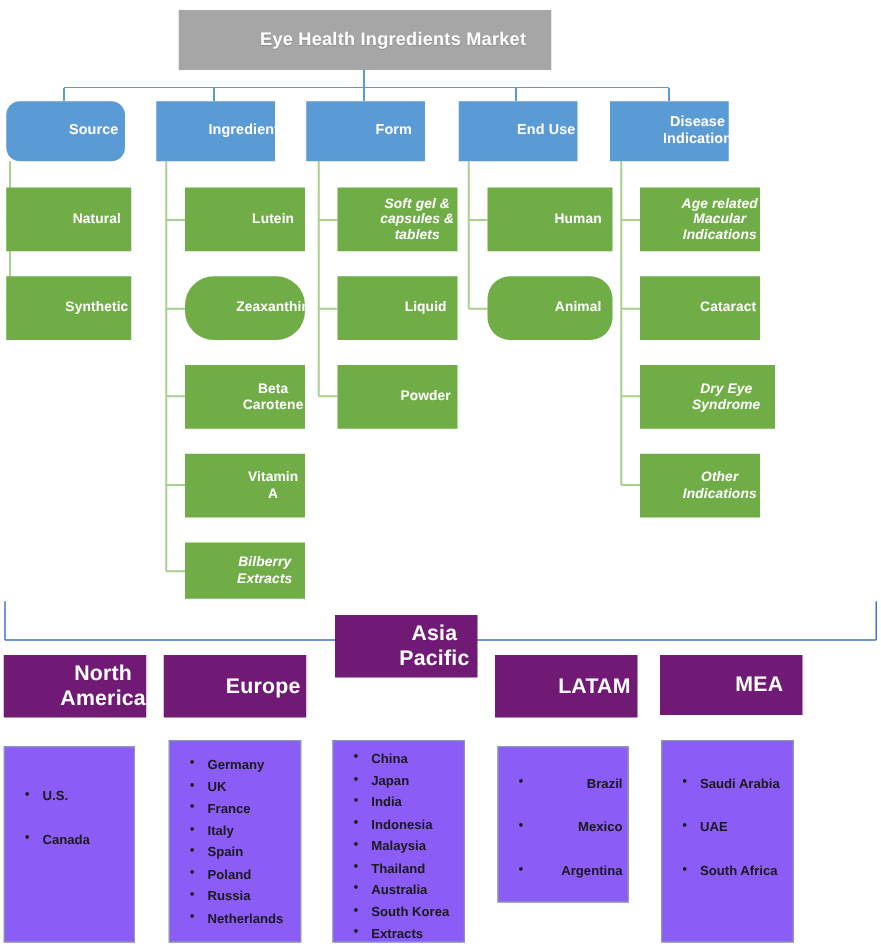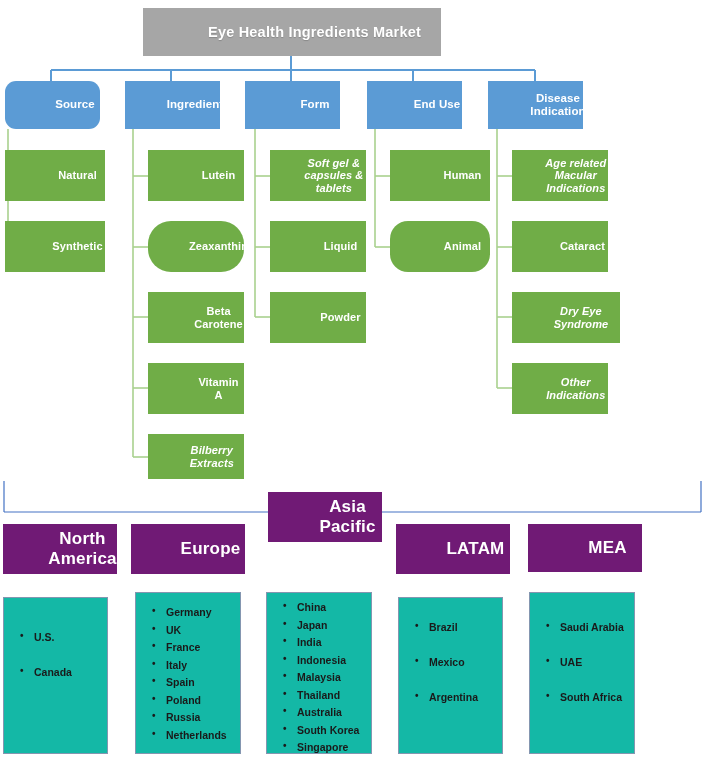--- a/index.html
+++ b/index.html
@@ -71,21 +71,21 @@
   }
   .region-node {
     background: #701a75;
     font-size: 17px;
     letter-spacing: .2px;
   }
   
   .country-panel {
     position: absolute;
     box-sizing: border-box;
-    background: #14b8a6;
+    background: #8b5cf6;
     border: 1px solid #8496b0;
   }
   .country-panel ul {
     list-style: none;
     margin: 0;
     padding: 0;
     position: absolute;
     left: 14px;
     right: 4px;
   }
@@ -283,25 +283,25 @@
   <div class="country-panel dense" style="left:266px; top:592px; width:106px; height:162px;">
     <ul style="top:9px;">
         <li>China</li>
         <li>Japan</li>
         <li>India</li>
         <li>Indonesia</li>
         <li>Malaysia</li>
         <li>Thailand</li>
         <li>Australia</li>
         <li>South Korea</li>
-        <li>Singapore</li>
-      </ul>
-  </div>
-
-  <div class="country-panel sparse" style="left:398px; top:597px; width:105px; height:157px;">
+        <li>Extracts</li>
+      </ul>
+  </div>
+
+  <div class="country-panel sparse" style="left:398px; top:597px; width:105px; height:125px;text-align:right;">
     <ul style="top:24px;">
         <li>Brazil</li>
         <li>Mexico</li>
         <li>Argentina</li>
       </ul>
   </div>
 
   <div class="country-panel sparse" style="left:529px; top:592px; width:106px; height:162px;">
     <ul style="top:29px;">
         <li>Saudi Arabia</li>

